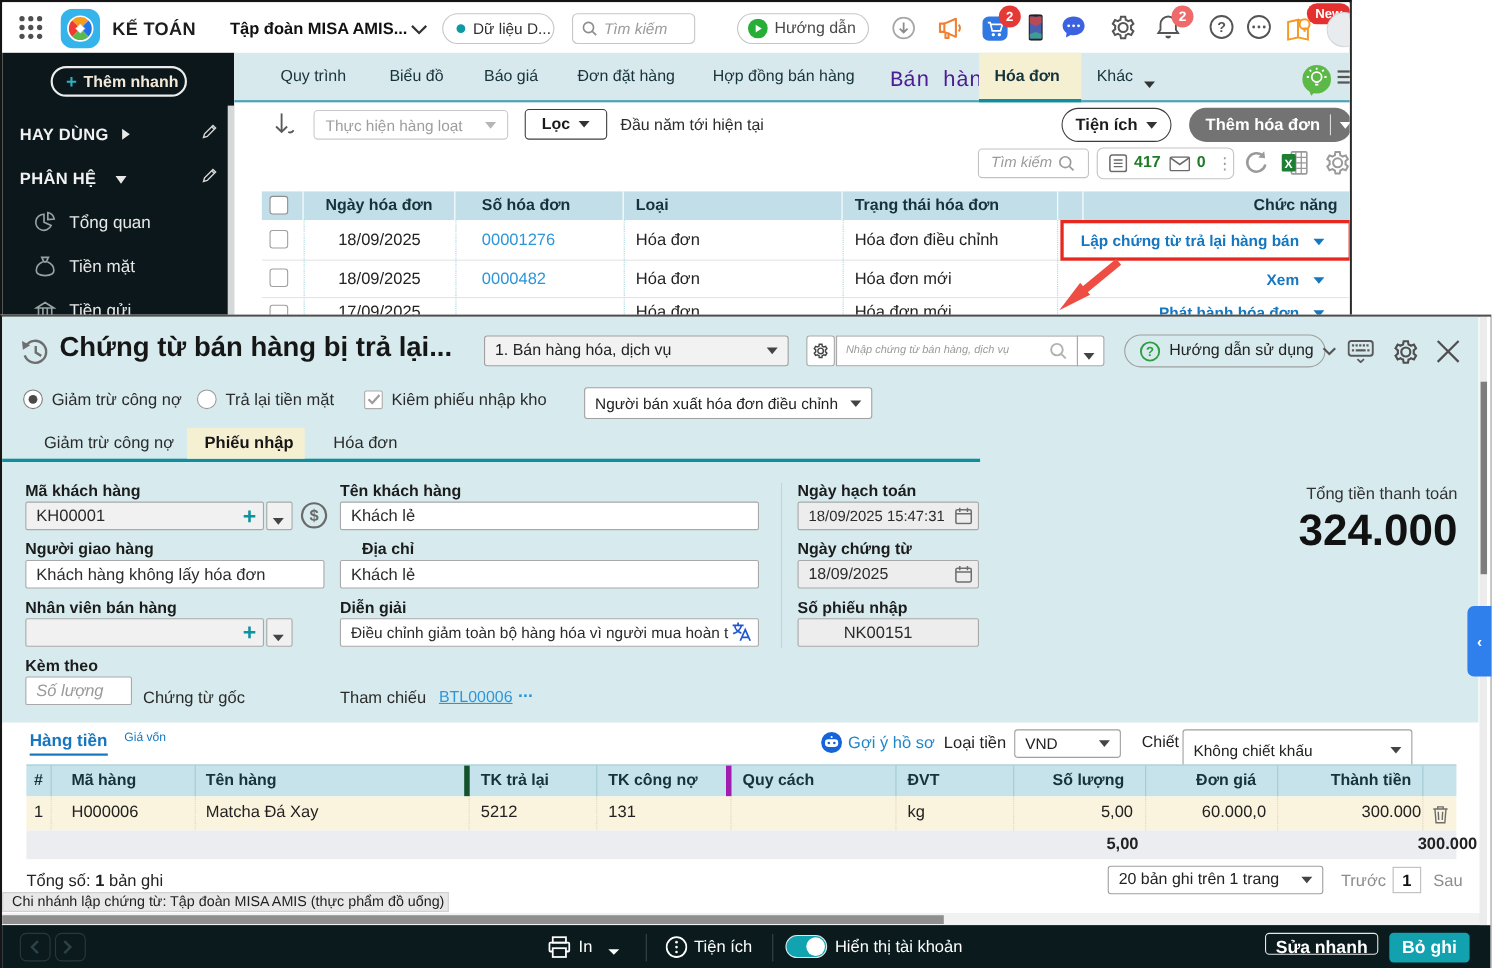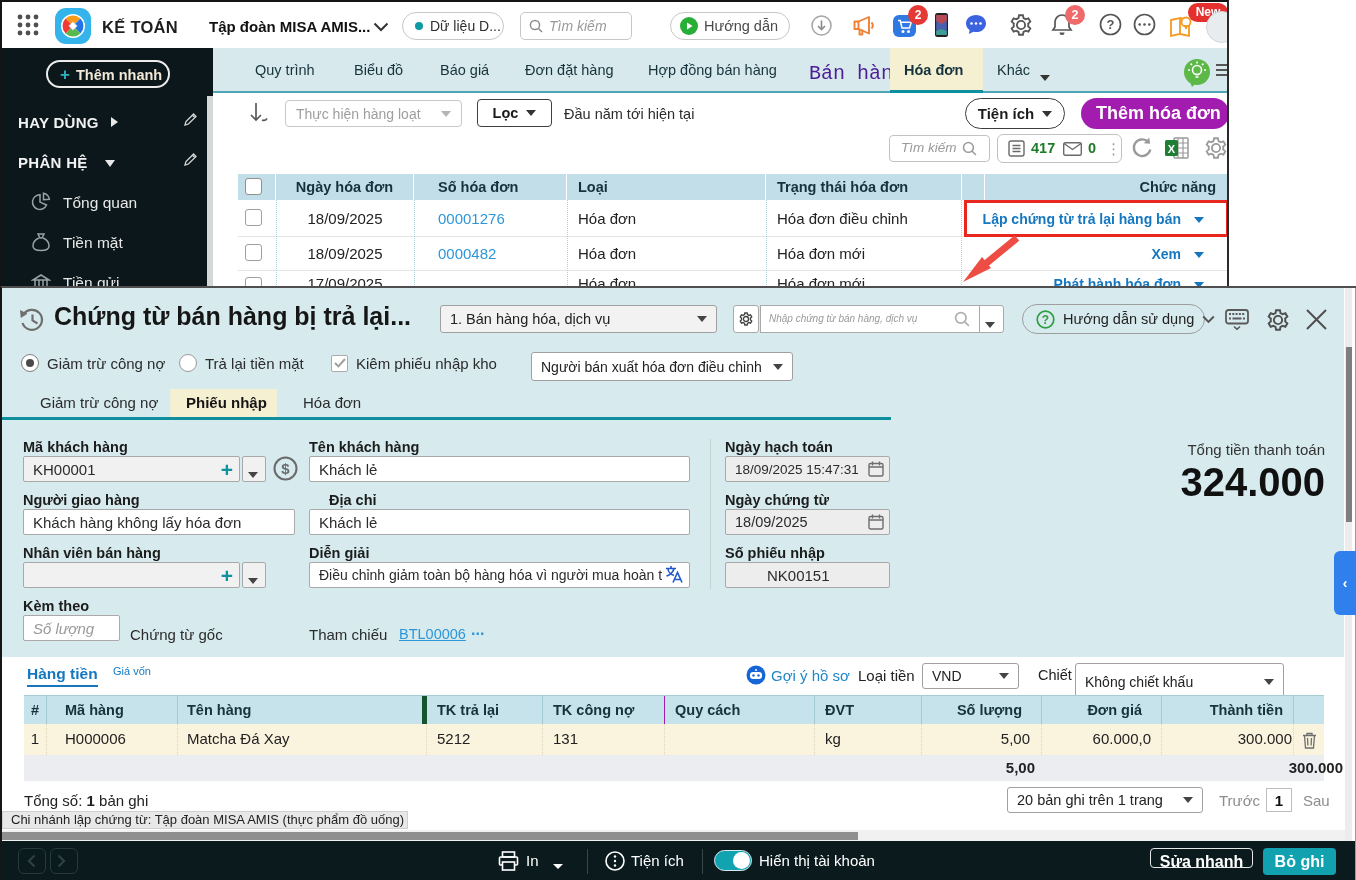--- a/index.html
+++ b/index.html
@@ -205,21 +205,21 @@
     <svg class="abs" style="left:37px;top:55px" width="18" height="22" viewBox="0 0 18 22">
         <g fill="none" stroke="#5a5a5a" stroke-width="1.7">
           <path d="M6 0 v16 M1 12 l5 5 5 -5"></path>
           <path d="M12 17 a4 4 0 0 0 5 -1.5"></path>
         </g>
       </svg>
     <div class="abs" style="left:72px;top:52px;width:177px;height:27px;border:1px solid #c9c9c9;border-radius:4px;background:#fff;display:flex;align-items:center;justify-content:space-between;padding:0 10px;color:#9e9e9e;font-size:14px;white-space:nowrap;">Thực hiện hàng loạt <span class="caretd" style="border-top-color:#b5b5b5;"></span></div>
     <div class="abs b" style="left:264px;top:51px;width:75px;height:28px;border:1.6px solid #3f3f3f;border-radius:4px;background:#fff;display:flex;align-items:center;justify-content:center;gap:8px;color:#1a1a1a;font-size:14.5px;">Lọc <span class="caretd" style="border-top-color:#333;"></span></div>
     <div class="abs" style="left:351px;top:58px;font-size:14.5px;color:#2c2c2c;">Đầu năm tới hiện tại</div>
     <div class="abs" style="left:752px;top:50px;width:100px;height:31px;border:1.8px solid #3c3c3c;border-radius:16px;background:#fff;display:flex;align-items:center;justify-content:center;gap:8px;color:#1c1c1c;font-size:15px;font-weight:bold;">Tiện ích <span class="caretd" style="border-top-color:#333;"></span></div>
-    <div class="abs" style="left:868px;top:50px;width:148px;height:31px;border-radius:16px;background:#a21caf;display:flex;align-items:center;color:#fff;font-size:18px;font-weight:bold;white-space:nowrap;">
+    <div class="abs" style="left:868px;top:50px;width:148px;height:31px;border-radius:16px;background:#737373;display:flex;align-items:center;color:#fff;font-size:15px;font-weight:bold;white-space:nowrap;">
         <span style="padding-left:15px;">Thêm hóa đơn</span>
         <span style="margin-left:9px;width:1px;height:19px;background:rgba(255,255,255,.75);"></span>
         <span style="margin-left:8px;width:0;height:0;border-left:5px solid transparent;border-right:5px solid transparent;border-top:6px solid #fff;"></span>
       </div>
     <style></style>
 
     <div class="abs" style="left:676px;top:87px;width:101px;height:27px;border:1px solid #c2c2c2;border-radius:4px;background:#fff;"></div>
     <div class="abs" style="left:688px;top:92px;font-size:13.5px;color:#9a9a9a;font-style:italic;">Tìm kiếm</div>
     <svg class="abs" style="left:749px;top:93px" width="15" height="15" viewBox="0 0 14 14">
         <circle cx="6" cy="6" r="4.6" fill="none" stroke="#9a9a9a" stroke-width="1.4"></circle>
@@ -461,21 +461,21 @@
   <div class="abs" style="left:856px;top:379px;font-size:15px;color:#222;">Loại tiền</div>
   <div class="sel" style="left:920px;top:375px;width:97px;height:26px;">VND <span class="caretd"></span></div>
   <div class="abs" style="left:1036px;top:379px;font-size:14.5px;color:#222;">Chiết khấu</div>
   <div class="sel" style="left:1073px;top:375px;width:209px;height:38px;align-items:center;">Không chiết khấu <span class="caretd"></span></div>
 
   <div class="abs" style="left:22px;top:407px;width:1300px;height:29px;background:#c6e2ea;border-top:1px solid #a4cdd6;display:flex;font-size:14.5px;font-weight:bold;color:#16323a;line-height:28px;">
     <div style="width:23px;text-align:center;border-right:1px solid #a2cbd4;">#</div>
     <div style="width:131px;padding-left:18px;border-right:1px solid #a2cbd4;">Mã hàng</div>
     <div style="width:249px;padding-left:9px;border-right:5px solid #14532d;">Tên hàng</div>
     <div style="width:116px;padding-left:10px;border-right:1px solid #a2cbd4;">TK trả lại</div>
-    <div style="width:122px;padding-left:10px;border-right:1px solid #a21caf;">TK công nợ</div>
+    <div style="width:122px;padding-left:10px;border-right:5px solid #a21caf;">TK công nợ</div>
     <div style="width:150px;padding-left:10px;border-right:1px solid #a2cbd4;">Quy cách</div>
     <div style="width:107px;padding-left:10px;border-right:1px solid #a2cbd4;">ĐVT</div>
     <div style="width:120px;text-align:right;padding-right:19px;border-right:1px solid #a2cbd4;box-sizing:border-box;">Số lượng</div>
     <div style="width:120px;text-align:right;padding-right:19px;border-right:1px solid #a2cbd4;box-sizing:border-box;">Đơn giá</div>
     <div style="width:132px;text-align:right;padding-right:10px;border-right:1px solid #a2cbd4;box-sizing:border-box;">Thành tiền</div>
     <div style="flex:1;"></div>
   </div>
   <div class="abs" style="left:22px;top:436px;width:1300px;height:31px;background:#faf3dd;display:flex;font-size:15px;color:#222;line-height:30px;">
     <div style="width:23px;text-align:center;border-right:1px dotted #ded5ba;">1</div>
     <div style="width:131px;padding-left:18px;border-right:1px dotted #ded5ba;">H000006</div>

